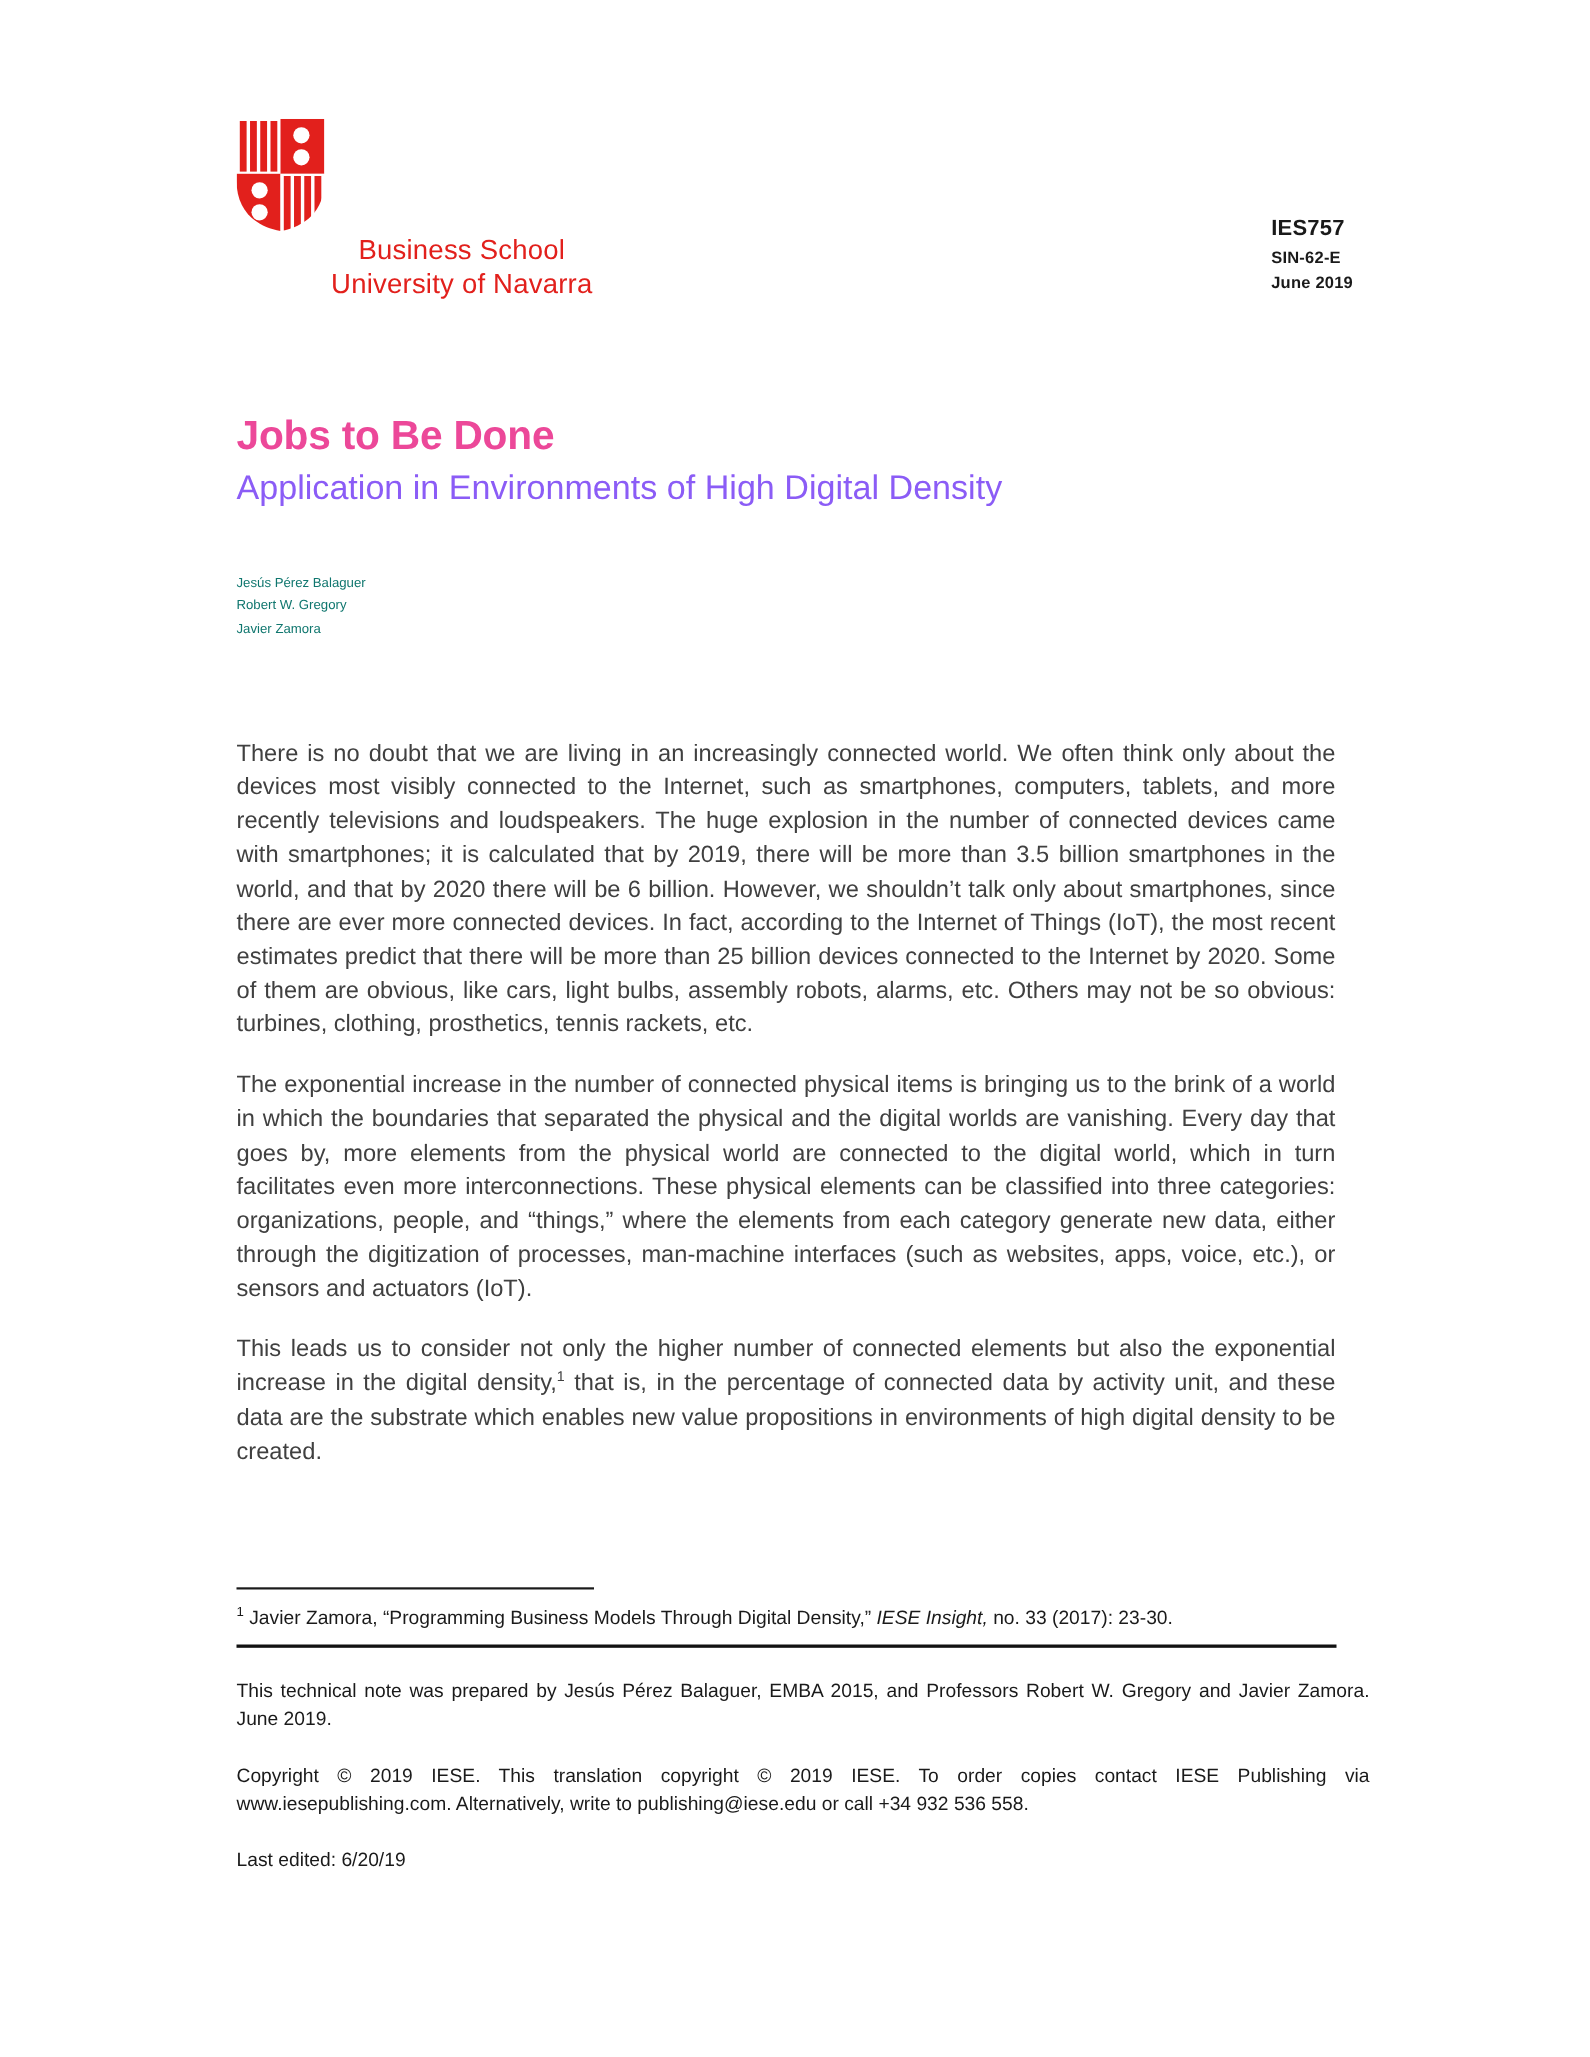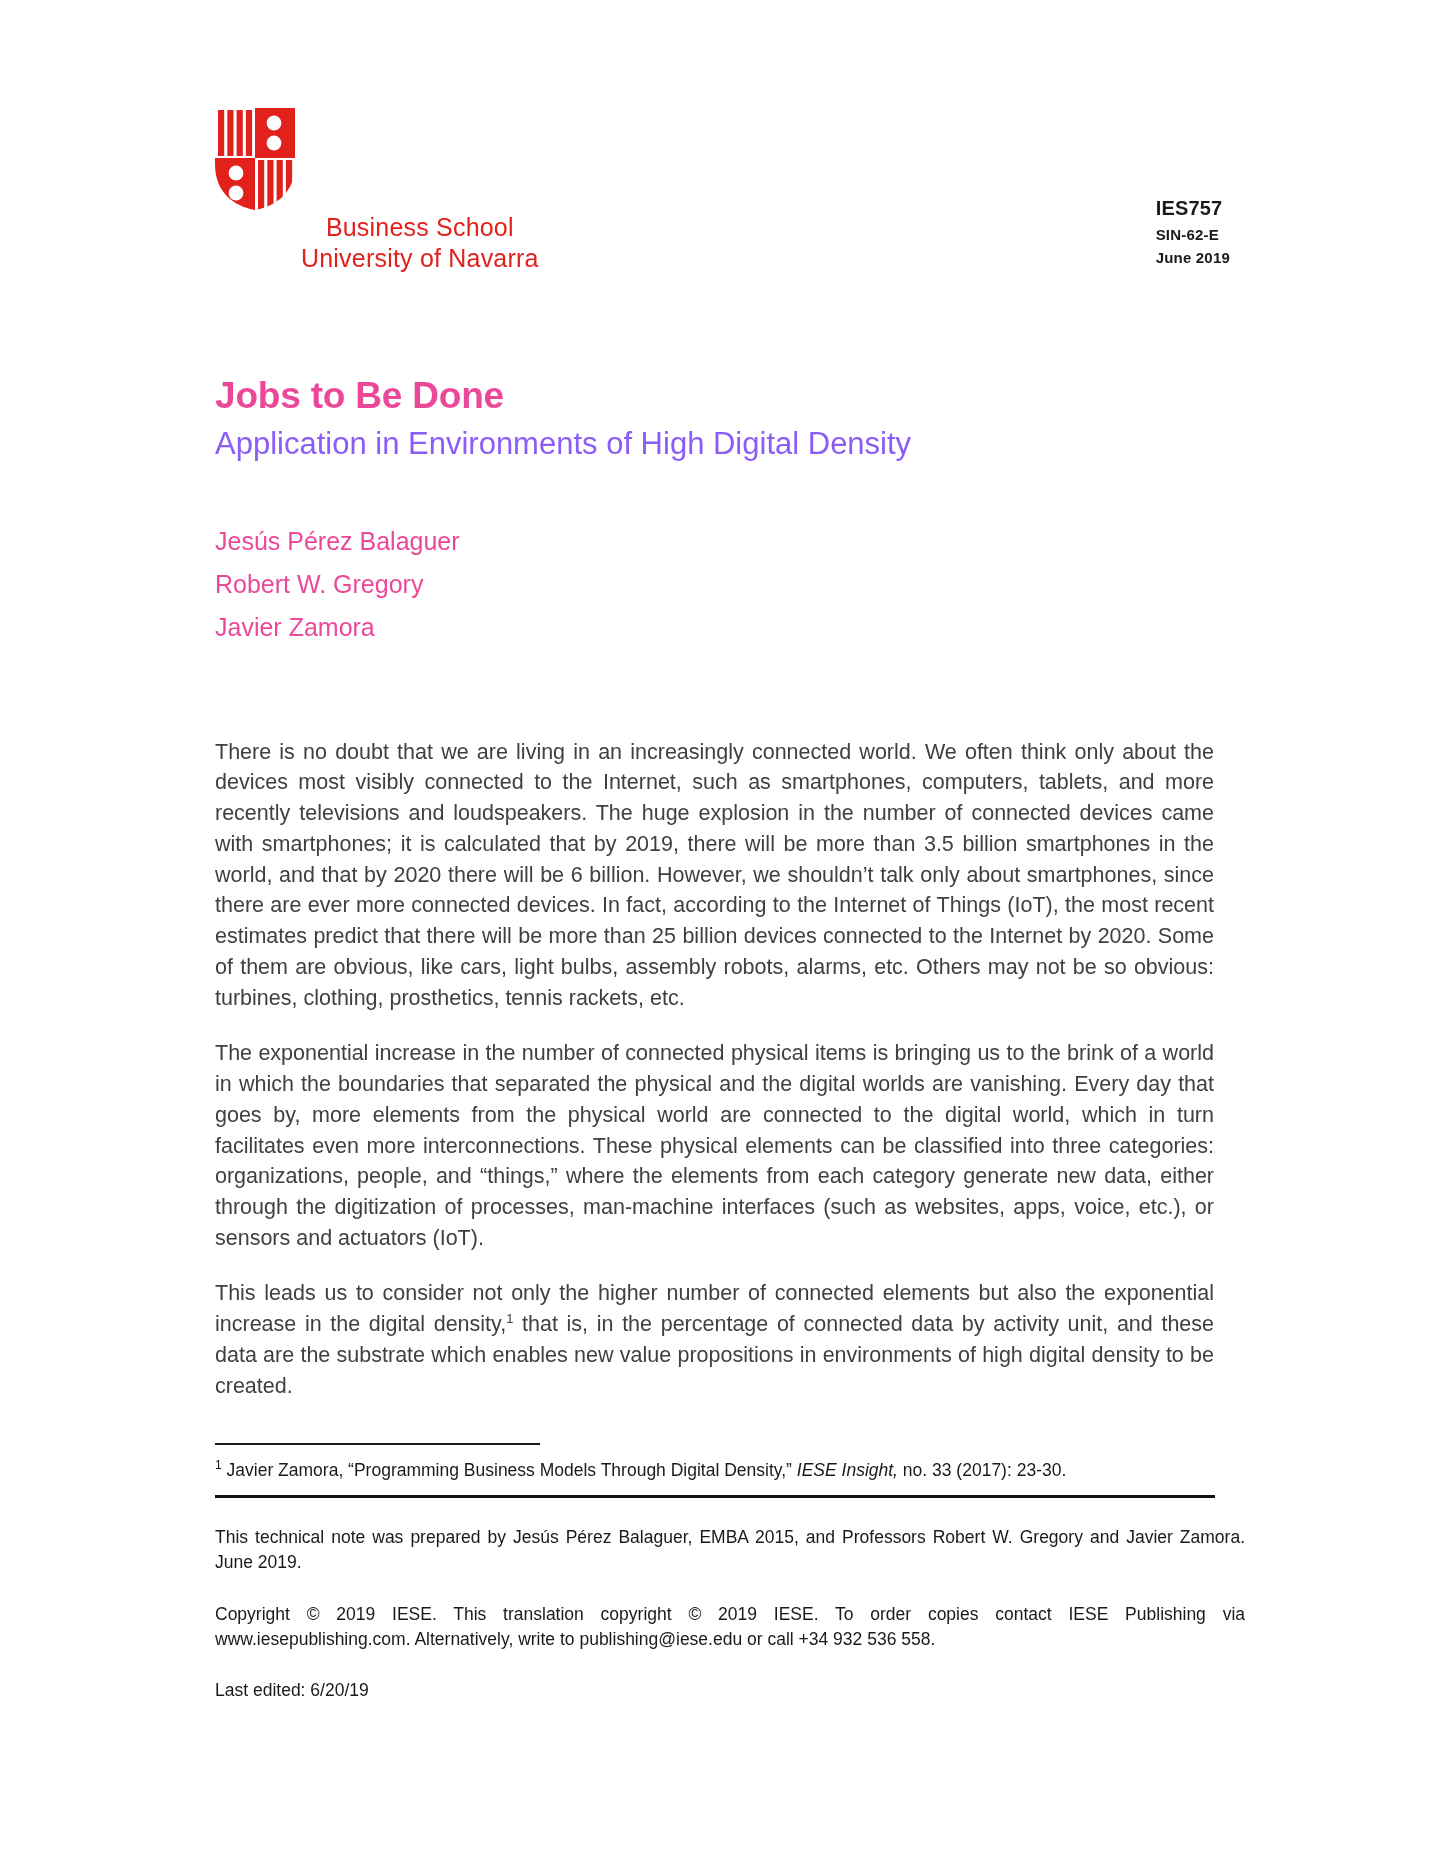--- a/index.html
+++ b/index.html
@@ -100,23 +100,23 @@
     font-size: 31px;
     font-weight: 400;
     margin: 7px 0 0 0;
     line-height: 1.2;
     color: #8b5cf6;
   }
 
   
   .authors { margin-top: 58px; }
   .authors .author {
-    font-size: 25px;
+    font-size: 12px;
     line-height: 1.72;
-    color: #ec4899;
+    color: #0f766e;
   }
 
   
   .body-copy { margin-top: 88px; }
   .body-copy p {
     font-size: 21.5px;
     line-height: 1.43;
     text-align: justify;
     margin: 0 16px 25px 0;
     color: #404040;

